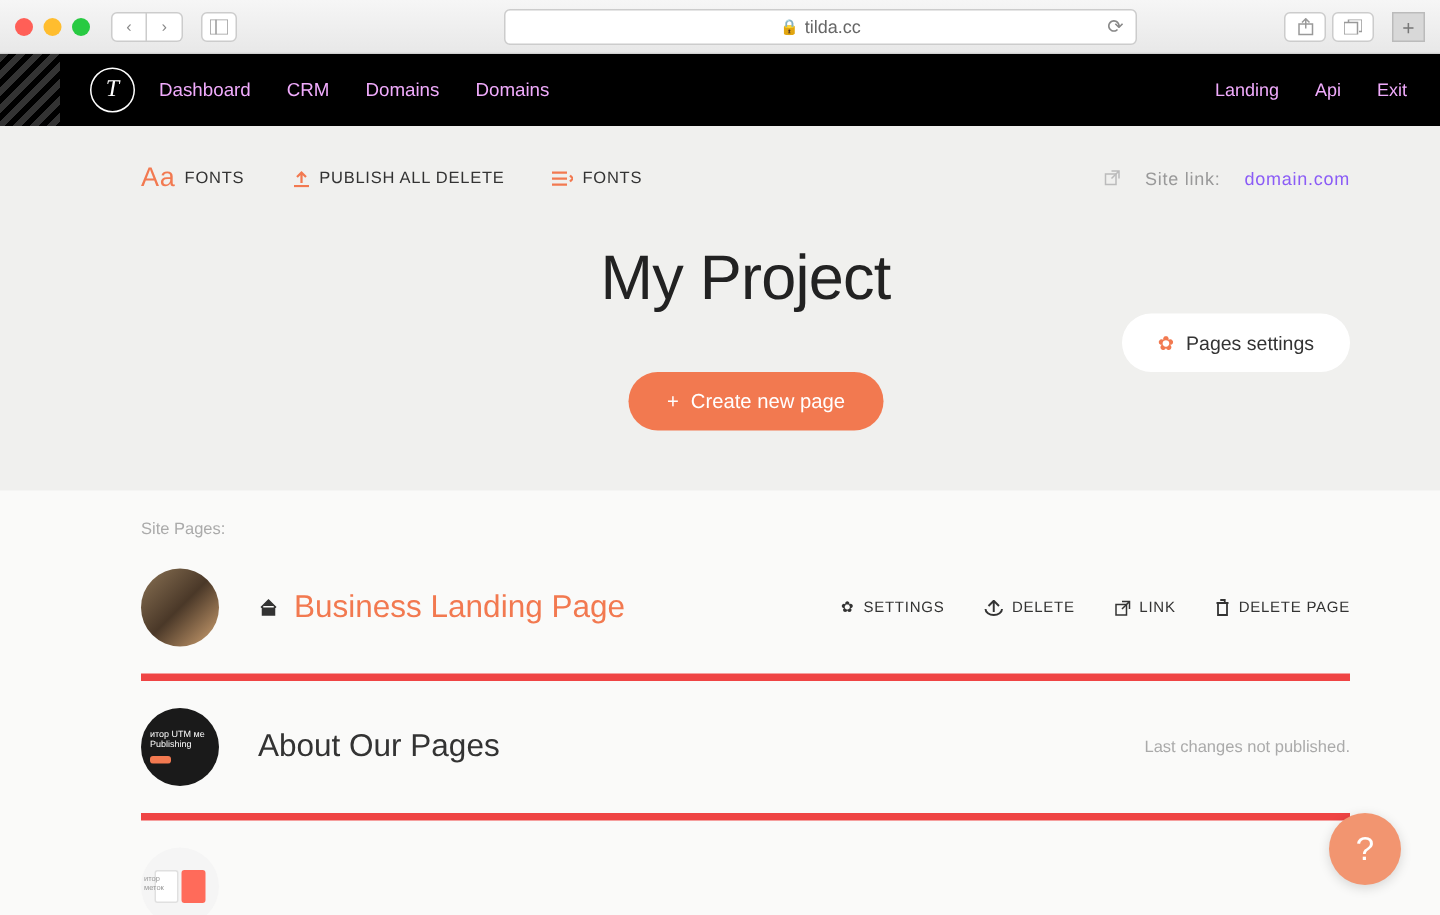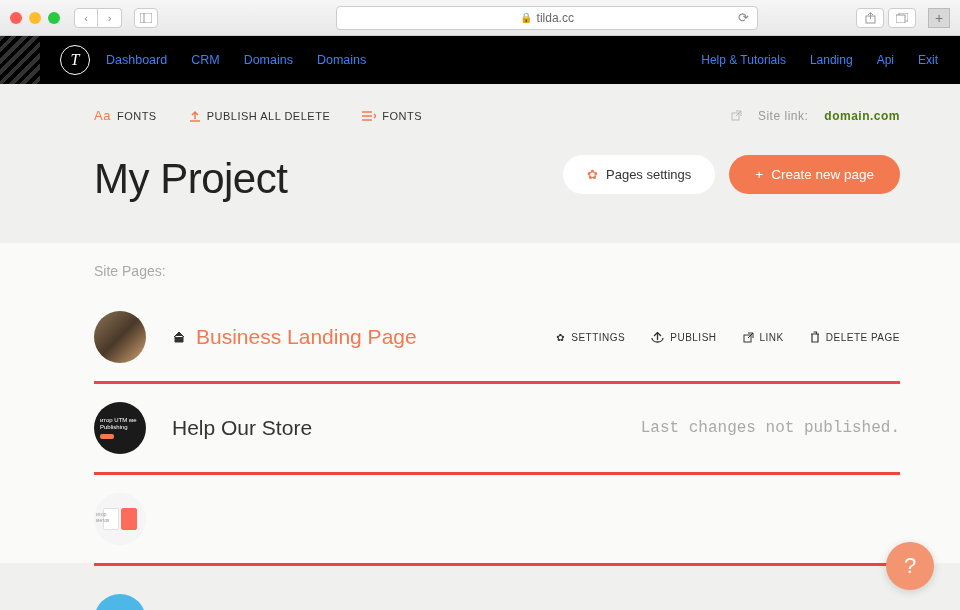--- a/index.html
+++ b/index.html
@@ -21,60 +21,60 @@
     .addr-refresh { position: absolute; right: 8px; color: #888; font-size: 13px; }
     .share-btns { display: flex; gap: 4px; }
     .share-btn { width: 28px; height: 20px; background: #fff; border: 1px solid #ccc; border-radius: 4px; display:flex; align-items:center; justify-content:center; font-size:11px; color:#888;}
     .tab-plus { width: 22px; height: 20px; background: #d8d8d8; border: 1px solid #bbb; display: flex; align-items: center; justify-content: center; font-size: 14px; color: #777; margin-left:4px;}
     
     
     .main-nav { height: 48px; background: #000; display: flex; align-items: center; padding: 0 22px 0 0; position:relative; }
     .zigzag { width: 40px; height: 48px; background: repeating-linear-gradient(135deg, #333 0 4px, #000 4px 8px); }
     .logo-circle { width: 30px; height: 30px; border: 1.5px solid #fff; border-radius: 50%; display: flex; align-items: center; justify-content: center; margin: 0 16px 0 20px; color:#fff; font-size:16px; font-style:italic; font-family: Georgia, serif;}
     .nav-left { display: flex; gap: 24px; }
-    .nav-item { color: #3b82f6; font-size: 12.5px; cursor: pointer; padding: 30px 0; position:relative;}
+    .nav-item { color: #f0abfc; font-size: 12.5px; cursor: pointer; padding: 30px 0; position:relative;}
     .nav-item.active::after { content:''; position:absolute; bottom:-1px; left:0; right:0; height:3px; background:#f27950;}
     .nav-right { margin-left: auto; display: flex; gap: 24px; }
     .nav-right .nav-item { font-size: 12px; }
     
     
     .content { background: #f0f0ee; height: calc(610px - 36px - 48px); position: relative; }
     
     .toolbar { display: flex; align-items: center; padding: 24px 60px 0 94px; gap: 32px; font-size: 11px; letter-spacing: 0.5px; }
     .toolbar-item { display: flex; align-items: center; gap: 6px; color: #333; cursor: pointer; }
-    .toolbar-item .ic { color: #f27950; font-size: 13px; }
+    .toolbar-item .ic { color: #f27950; font-size: 18px; }
     .site-link { margin-left: auto; color: #999; font-size: 12px; display:flex; align-items:center; gap:16px;}
-    .site-link .domain { color: #4d7c0f; font-weight: bold; }
-    
-    .header-row { display: flex; align-items: flex-start; padding: 32px 60px 40px 94px; }
+    .site-link .domain { color: #8b5cf6; }
+    
+    .header-row { display: flex; align-items: center; padding: 32px 60px 40px 94px; flex-direction: column; }
     .project-title { font-size: 42px; font-weight: 300; color: #222; letter-spacing: -0.5px; }
     .btn-settings { margin-left: auto; background: #fff; border-radius: 22px; padding: 12px 24px; font-size: 13px; color: #333; display: flex; align-items: center; gap: 8px; cursor: pointer; }
     .btn-settings .gear { color: #f27950; font-size: 13px; }
     .btn-create { background: #f27950; color: #fff; border-radius: 22px; padding: 12px 26px; font-size: 13.5px; margin-left: 14px; display: flex; align-items: center; gap: 8px; cursor: pointer; }
     
     
     .pages-wrap { background: #fafaf9; padding: 20px 60px 0 94px; height: 320px; }
-    .pages-label { font-size: 14px; color: #aaa; margin-bottom: 14px; }
-    .page-row { display: flex; align-items: center; padding: 18px 0; border-bottom: 3px solid #ef4444; gap: 26px; }
+    .pages-label { font-size: 11px; color: #aaa; margin-bottom: 2px; }
+    .page-row { display: flex; align-items: center; padding: 18px 0; border-bottom: 5px solid #ef4444; gap: 26px; }
     .page-thumb { width: 52px; height: 52px; border-radius: 50%; background: #ddd; flex-shrink: 0; overflow:hidden; position:relative;}
     .thumb1 { background: linear-gradient(135deg, #8b7355 0%, #4a3828 50%, #d4a574 100%); }
     .thumb2 { background: #1a1a1a; display:flex; flex-direction:column; justify-content:center; padding:6px; }
     .thumb2-text { color:#fff; font-size:6px; line-height:1.2;}
     .thumb2-btn { width:14px; height:5px; background:#f27950; border-radius:2px; margin-top:3px;}
     .thumb3 { background: #f5f5f5; display:flex; align-items:center; justify-content:center; gap:2px;}
     .thumb3-box { width:16px; height:22px; background:#fff; border:1px solid #e0e0e0; border-radius:2px;}
     .thumb3-red { background:#ff6b5a; border-color:#ff6b5a;}
     .thumb4 { background: #4db8e8; margin-top:10px;}
     .page-title-wrap { display: flex; align-items: center; gap: 10px; flex: 1; }
     .home-ic { font-size: 14px; color: #333; }
     .page-title { font-size: 21px; font-weight: 300; color: #333; }
     .page-title.highlighted { color: #f27950; }
     .page-actions { display: flex; gap: 26px; }
     .page-action { display: flex; align-items: center; gap: 6px; font-size: 10px; letter-spacing: 0.5px; color: #333; cursor: pointer; }
-    .page-status { font-size: 16px; color: #aaa; margin-left: auto; font-family: Liberation Mono, monospace; }
+    .page-status { font-size: 11px; color: #aaa; margin-left: auto; }
     
     .help-fab { position: absolute; bottom: 20px; right: 26px; width: 48px; height: 48px; border-radius: 50%; background: #f29570; color: #fff; display: flex; align-items: center; justify-content: center; font-size: 22px; cursor: pointer; box-shadow: 0 2px 8px rgba(0,0,0,0.15);}
     
     svg { display: block; }
   </style>
 </head>
 <body>
 
 <div class="browser-top">
   <div class="traffic-lights">
@@ -117,21 +117,20 @@
 <div class="main-nav">
   <div class="zigzag"></div>
   <div class="logo-circle">T</div>
   <div class="nav-left">
     <div class="nav-item active">Dashboard</div>
     <div class="nav-item">CRM</div>
     <div class="nav-item">Domains</div>
     <div class="nav-item">Domains</div>
   </div>
   <div class="nav-right">
-    <div class="nav-item">Help &amp; Tutorials</div>
     <div class="nav-item">Landing</div>
     <div class="nav-item">Api</div>
     <div class="nav-item">Exit</div>
   </div>
 </div>
 
 <div class="content">
 
   <div class="toolbar">
     <div class="toolbar-item">
@@ -197,21 +196,21 @@
           <span>✿</span>
           <span>SETTINGS</span>
         </div>
         <div class="page-action">
           <span>
             <svg width="13" height="11" viewBox="0 0 13 11">
                 <path d="M6.5 8V1 M3 4l3.5-3.5L10 4" fill="none" stroke="#333" stroke-width="1.3"></path>
                 <path d="M1 6a5.5 4 0 0 0 11 0" fill="none" stroke="#333" stroke-width="1.3"></path>
               </svg>
           </span>
-          <span>PUBLISH</span>
+          <span>DELETE</span>
         </div>
         <div class="page-action">
           <span>
             <svg width="11" height="11" viewBox="0 0 11 11">
                 <rect x="1" y="3" width="7" height="7" fill="none" stroke="#333"></rect>
                 <path d="M5 1h5v5 M10 1L5 6" fill="none" stroke="#333"></path>
               </svg>
           </span>
           <span>LINK</span>
         </div>
@@ -226,21 +225,21 @@
       </div>
     </div>
 
     <div class="page-row">
       <div class="page-thumb thumb2">
         <div class="thumb2-text">итор UTM ме</div>
         <div class="thumb2-text">Publishing</div>
         <div class="thumb2-btn"></div>
       </div>
       <div class="page-title-wrap">
-        <span class="page-title">Help Our Store</span>
+        <span class="page-title">About Our Pages</span>
       </div>
       <span class="page-status">Last changes not published.</span>
     </div>
 
     <div class="page-row">
       <div class="page-thumb thumb3">
         <div style="position:absolute;left:2px;top:18px;font-size:5px;color:#999;">итор<br>меток</div>
         <div class="thumb3-box"></div>
         <div class="thumb3-box thumb3-red"></div>
       </div>

